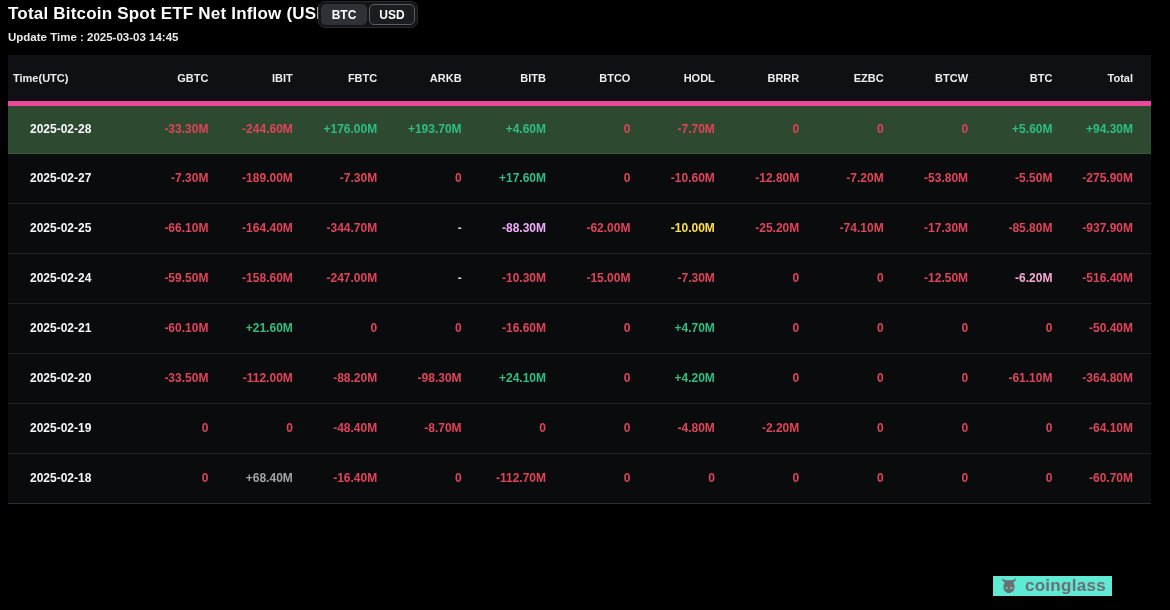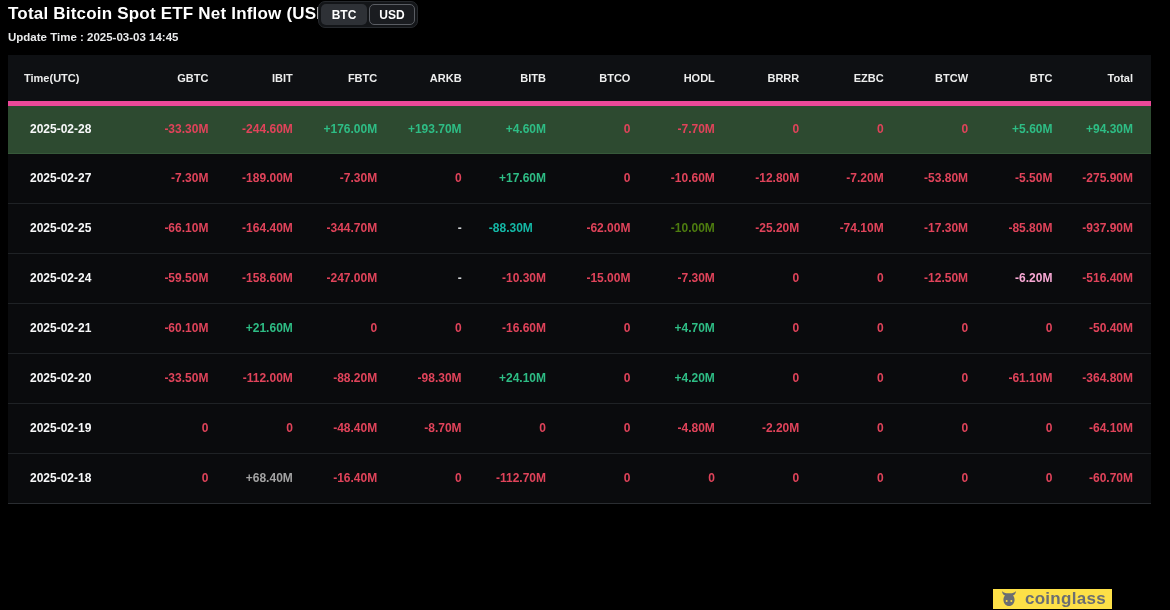--- a/index.html
+++ b/index.html
@@ -15,32 +15,32 @@
   .toggle-btn { min-width: 46px; height: 21px; display: flex; align-items: center; justify-content: center; font-size: 12px; font-weight: 700; color: #ffffff; border-radius: 5px; cursor: pointer; }
   .toggle-btn.plain { background: #2e3136; border: 1px solid transparent; }
   .toggle-btn.selected { background: #1a1c20; border: 1px solid #5a5d63; }
 
   
   .table-wrap { position: absolute; top: 55px; left: 8px; width: 1143px; background: #0a0b0d; }
   table { width: 100%; border-collapse: collapse; table-layout: fixed; }
   col.time-col { width: 130px; }
   thead tr { height: 48px; background: #0e1013; }
   th { font-size: 11px; font-weight: 700; color: #eceded; text-align: right; padding-right: 14px; }
-  th:first-child { text-align: left; padding-left: 16px; }
+  th:first-child { text-align: left; padding-left: 5px; }
   th:last-child { padding-right: 18px; }
   tbody tr { height: 50px; border-top: 1px solid #1f2225; }
   tbody tr:last-child { border-bottom: 1px solid #2a2d31; }
   td { font-size: 12px; font-weight: 700; text-align: right; padding-right: 14px; white-space: nowrap; }
   td:first-child { text-align: left; padding-left: 22px; color: #f7f8f9; }
   td:last-child { padding-right: 18px; }
   tbody tr.highlight { background: #2d4a30; border-top: 5px solid #ec4899; }
   tbody tr.highlight + tr { border-top: 1px solid #37593a; }
 
   
-  .watermark { position: absolute; right: 58px; bottom: 1px; display: flex; align-items: center; gap: 6px; background: #fde047; padding: 0 6px; z-index: 2; }
+  .watermark { position: absolute; right: 58px; bottom: 14px; display: flex; align-items: center; gap: 6px; background: #5eead4; padding: 0 6px; z-index: 2; }
   .bull-icon { width: 20px; height: 20px; fill: #6b6e72; }
   .watermark-label { font-size: 17px; font-weight: 700; color: #6b6e72; letter-spacing: 0.3px; }
 </style>
 </head>
 <body>
 
 <div class="topbar">
   <div class="page-title">Total Bitcoin Spot ETF Net Inflow (USD)</div>
   <div class="toggle">
     <div class="toggle-btn plain">BTC</div>
@@ -101,23 +101,23 @@
           <td style="color: rgb(224, 67, 90);">-53.80M</td>
           <td style="color: rgb(224, 67, 90);">-5.50M</td>
           <td style="color: rgb(224, 67, 90);">-275.90M</td>
         </tr>
         <tr>
           <td>2025-02-25</td>
           <td style="color: rgb(224, 67, 90);">-66.10M</td>
           <td style="color: rgb(224, 67, 90);">-164.40M</td>
           <td style="color: rgb(224, 67, 90);">-344.70M</td>
           <td style="color: rgb(211, 213, 216);">-</td>
-          <td style="color: #14b8a6; text-align: center;">-88.30M</td>
+          <td style="color: #f0abfc;">-88.30M</td>
           <td style="color: rgb(224, 67, 90);">-62.00M</td>
-          <td style="color: #4d7c0f;">-10.00M</td>
+          <td style="color: #fde047;">-10.00M</td>
           <td style="color: rgb(224, 67, 90);">-25.20M</td>
           <td style="color: rgb(224, 67, 90);">-74.10M</td>
           <td style="color: rgb(224, 67, 90);">-17.30M</td>
           <td style="color: rgb(224, 67, 90);">-85.80M</td>
           <td style="color: rgb(224, 67, 90);">-937.90M</td>
         </tr>
         <tr>
           <td>2025-02-24</td>
           <td style="color: rgb(224, 67, 90);">-59.50M</td>
           <td style="color: rgb(224, 67, 90);">-158.60M</td>

